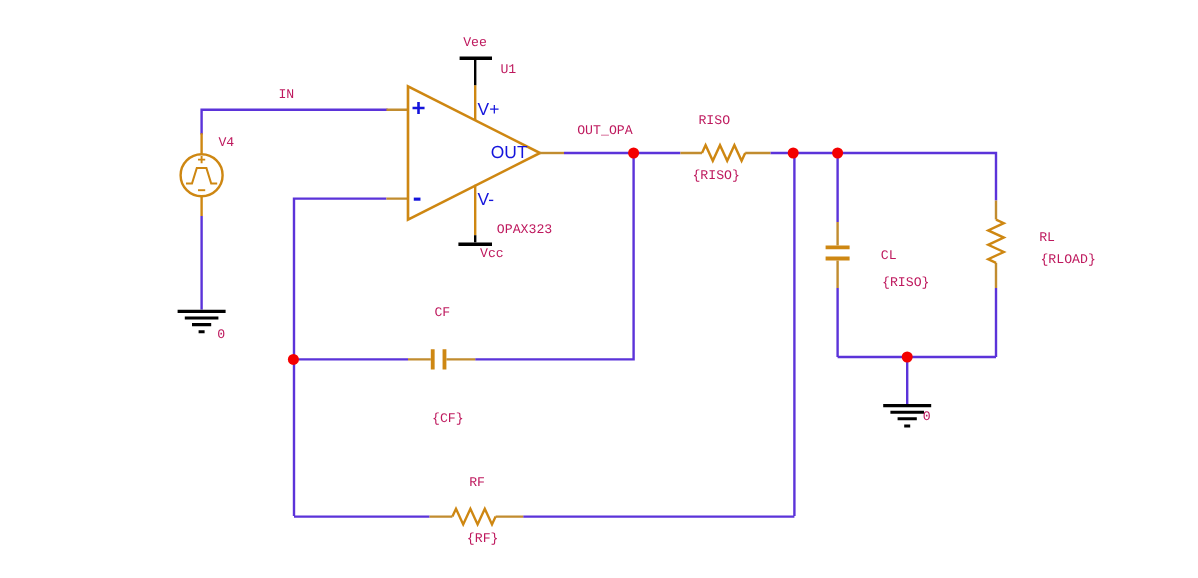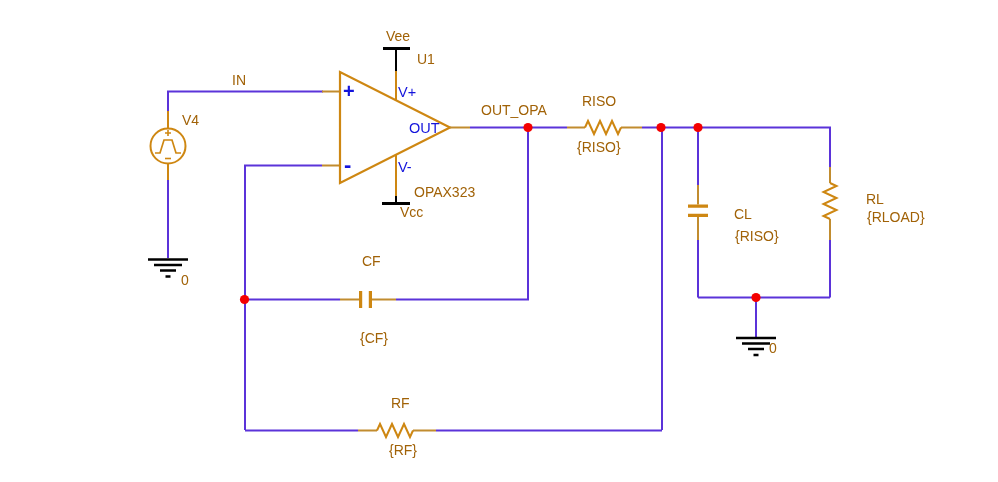--- a/index.html
+++ b/index.html
@@ -2,22 +2,22 @@
 <html><head>
 <meta charset="utf-8">
 <style>
   html,body { margin:0; padding:0; background:#ffffff; }
   #canvas {
     position:relative; width:998px; height:482px; background:#ffffff;
     font-family:"Liberation Sans", sans-serif; overflow:hidden;
   }
   #schem-svg { position:absolute; left:0; top:0; }
   .lbl {
-    position:absolute; font-size:14px; line-height:18px; color:#a16207;
-    white-space:nowrap; letter-spacing:0;
+    position:absolute; font-size:11px; line-height:18px; color:#be185d;
+    white-space:nowrap; letter-spacing:0;font-family:Liberation Mono, monospace;
   }
   .pinlbl { position:absolute; font-size:14.5px; line-height:16px; color:#1414dc; white-space:nowrap; }
   .siglbl { position:absolute; color:#1414dc; font-weight:700; white-space:nowrap; }
   .params { position:absolute; left:53px; top:114px; font-size:16.5px; line-height:17.2px; color:#000; }
 </style>
 </head>
 <body>
 
 <div id="canvas">
 
@@ -115,21 +115,21 @@
   <div class="lbl" style="left:414px;top:183px">OPAX323</div>
   <div class="lbl" style="left:400px;top:203px">Vcc</div>
   <div class="lbl" style="left:481px;top:101px">OUT_OPA</div>
   <div class="lbl" style="left:582px;top:92px">RISO</div>
   <div class="lbl" style="left:577px;top:138px">{RISO}</div>
   <div class="lbl" style="left:734px;top:205px">CL</div>
   <div class="lbl" style="left:735px;top:227px">{RISO}</div>
   <div class="lbl" style="left:866px;top:190px">RL</div>
   <div class="lbl" style="left:867px;top:208px">{RLOAD}</div>
   <div class="lbl" style="left:362px;top:252px">CF</div>
-  <div class="lbl" style="left:360px;top:329px">{CF}</div>
+  <div class="lbl" style="left:360px;top:341px">{CF}</div>
   <div class="lbl" style="left:391px;top:394px">RF</div>
   <div class="lbl" style="left:389px;top:441px">{RF}</div>
   <div class="lbl" style="left:181px;top:271px">0</div>
   <div class="lbl" style="left:769px;top:339px">0</div>
 
   <div class="siglbl" style="left:343px;top:80px;font-size:20px">+</div>
   <div class="siglbl" style="left:344px;top:152px;font-size:22px">-</div>
   <div class="pinlbl" style="left:398px;top:84px">V+</div>
   <div class="pinlbl" style="left:398px;top:159px">V-</div>
   <div class="pinlbl" style="left:409px;top:120px">OUT</div>

